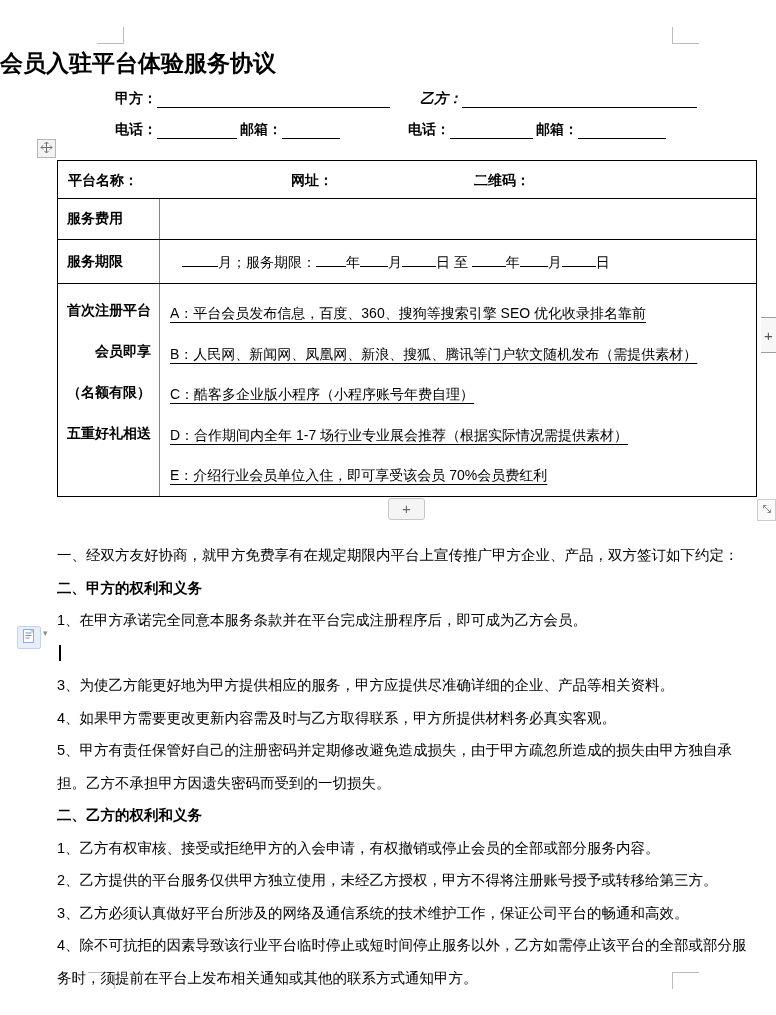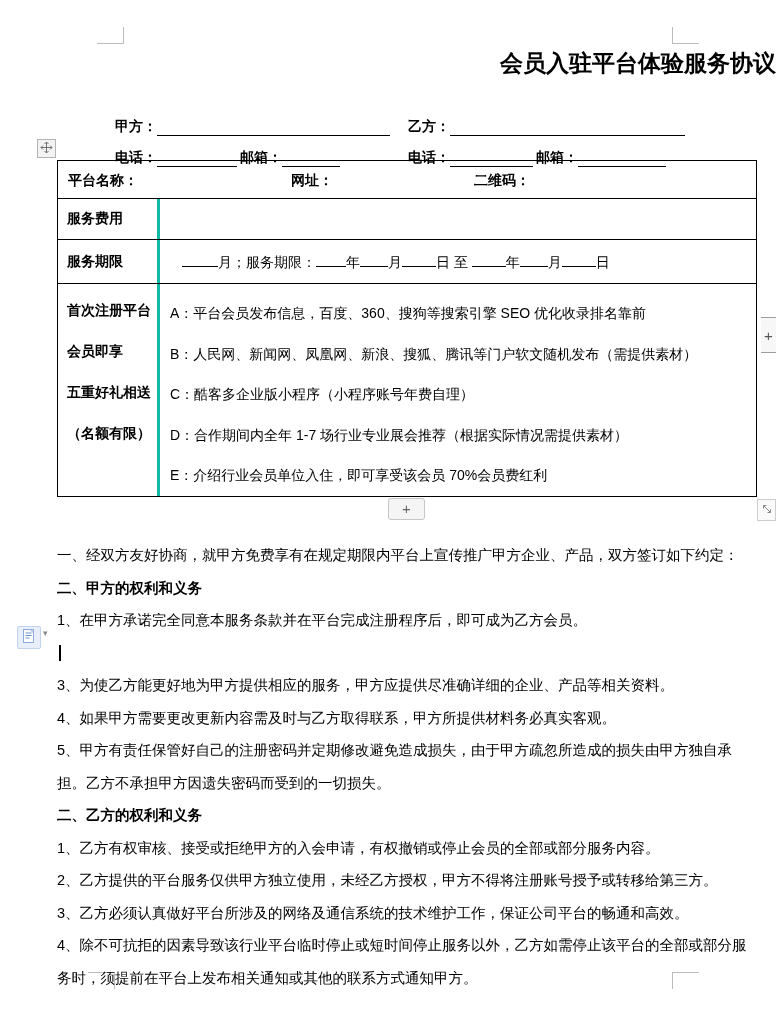--- a/index.html
+++ b/index.html
@@ -10,54 +10,54 @@
   }
   .page{position:relative;width:776px;height:1015px;background:#fff;overflow:hidden;}
 
   
   .mark{position:absolute;width:26px;height:16px;border:0 solid #bcbcbc;}
   .mark.tl{left:97px;top:27px;border-right-width:1px;border-bottom-width:1px;}
   .mark.tr{left:672px;top:27px;border-left-width:1px;border-bottom-width:1px;}
   .mark.bl{left:88px;top:972px;border-right-width:1px;border-top-width:1px;}
   .mark.br{left:672px;top:972px;border-left-width:1px;border-top-width:1px;}
 
-  .doc-title{position:absolute;left:0;top:48px;width:100%;text-align:right;
+  .doc-title{position:absolute;left:0;top:48px;width:100%;text-align:left;
     font-size:23px;font-weight:bold;}
 
   
-  .fieldrow{position:absolute;display:flex;align-items:flex-end;font-size:14px;font-weight:bold;margin-top:28px;}
+  .fieldrow{position:absolute;display:flex;align-items:flex-end;font-size:14px;font-weight:bold;}
   .blank{display:inline-block;border-bottom:1px solid #000;height:17px;}
   .fr1a{left:115px;top:90px;} .fr1a .blank{width:233px;}
-  .fr1b{left:408px;top:90px;} .fr1b .blank{width:235px;}
+  .fr1b{left:420px;top:90px;font-style:italic;} .fr1b .blank{width:235px;}
   .fr2a{left:115px;top:121px;} .fr2a .blank{width:80px;}
   .fr2b{left:240px;top:121px;} .fr2b .blank{width:58px;}
   .fr2c{left:408px;top:121px;} .fr2c .blank{width:83px;}
   .fr2d{left:536px;top:121px;} .fr2d .blank{width:88px;}
 
   
   .tbl{position:absolute;left:57px;top:160px;width:700px;border:1px solid #000;box-sizing:border-box;
        font-size:14px;}
   .trow{border-bottom:1px solid #000;box-sizing:border-box;}
   .trow:last-child{border-bottom:0;}
   .r1{position:relative;height:38px;line-height:38px;font-weight:bold;}
   .r1 span{position:absolute;top:0;}
   .r1 .c1{left:10px;} .r1 .c2{left:233px;} .r1 .c3{left:416px;}
   .two-col{display:flex;}
-  .lcell{width:102px;border-right:3px solid #14b8a6;box-sizing:border-box;
-         font-weight:bold;padding-left:9px;display:flex;align-items:center;}
+  .lcell{width:102px;border-right:1px solid #14b8a6;box-sizing:border-box;
+         font-weight:bold;padding-left:9px;display:flex;align-items:center;text-align:right;}
   .rcell{flex:1;}
   .r2{height:41px;} .r3{height:44px;} .r4{height:212px;}
   .r3 .rcell{line-height:44px;padding-left:22px;white-space:nowrap;}
   .r3 .bl2{display:inline-block;border-bottom:1.4px solid #000;height:14px;vertical-align:baseline;}
   .w36{width:36px;} .w30{width:30px;} .w28{width:28px;} .w34{width:34px;}
   .r4 .lcell{align-items:flex-start;padding-top:6px;}
   .benefit-label{line-height:41px;}
   .r4 .rcell{padding:9px 8px 0 10px;}
   .benefit-item{line-height:40.5px;white-space:nowrap;overflow:hidden;}
-  .benefit-item span{text-underline-offset:4px;text-decoration-thickness:1px;}
+  .benefit-item span{text-decoration:underline;text-underline-offset:4px;text-decoration-thickness:1px;}
 
   
   .move-handle{position:absolute;left:37px;top:139px;width:19px;height:19px;background:#f3f3f3;
     border:1px solid #b4b4b4;box-sizing:border-box;display:flex;align-items:center;justify-content:center;}
   .ins-row-btn{position:absolute;left:388px;top:498px;width:37px;height:22px;background:#f5f5f5;
     border:1px solid #c6c6c6;border-radius:3px;box-sizing:border-box;color:#666;font-size:15px;
     line-height:19px;text-align:center;}
   .ins-col-btn{position:absolute;left:761px;top:317px;width:15px;height:34px;background:#f7f7f7;
     border-top:1px solid #9d9d9d;border-bottom:1px solid #9d9d9d;color:#555;font-size:15px;
     display:flex;align-items:center;justify-content:center;}
@@ -132,22 +132,22 @@
       <div class="lcell">服务期限</div>
       <div class="rcell">
         <span class="bl2 w36"></span><span>月；服务期限：</span><span class="bl2 w30"></span><span>年</span><span class="bl2 w28"></span><span>月</span><span class="bl2 w34"></span><span>日 至</span> <span class="bl2 w34"></span><span>年</span><span class="bl2 w28"></span><span>月</span><span class="bl2 w34"></span><span>日</span>
       </div>
     </div>
     <div class="trow r4 two-col">
       <div class="lcell">
         <div>
           <div class="benefit-label">首次注册平台</div>
           <div class="benefit-label">会员即享</div>
+          <div class="benefit-label">（名额有限）</div>
           <div class="benefit-label">五重好礼相送</div>
-          <div class="benefit-label">（名额有限）</div>
         </div>
       </div>
       <div class="rcell">
         <div class="benefit-item"><span>A：平台会员发布信息，百度、360、搜狗等搜索引擎 SEO 优化收录排名靠前</span></div>
         <div class="benefit-item"><span>B：人民网、新闻网、凤凰网、新浪、搜狐、腾讯等门户软文随机发布（需提供素材）</span></div>
         <div class="benefit-item"><span>C：酷客多企业版小程序（小程序账号年费自理）</span></div>
         <div class="benefit-item"><span>D：合作期间内全年 1-7 场行业专业展会推荐（根据实际情况需提供素材）</span></div>
         <div class="benefit-item"><span>E：介绍行业会员单位入住，即可享受该会员 70%会员费红利</span></div>
       </div>
     </div>

